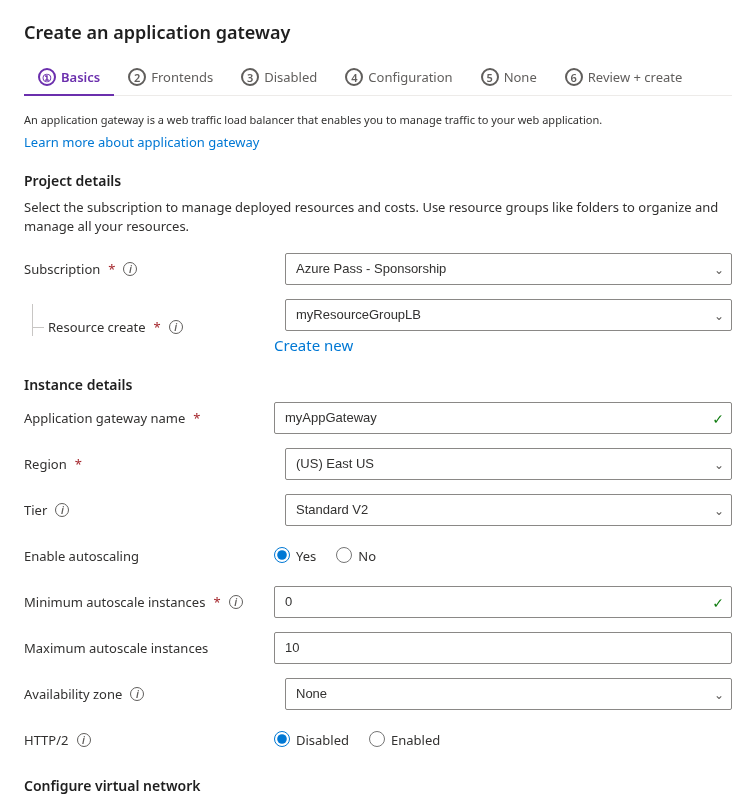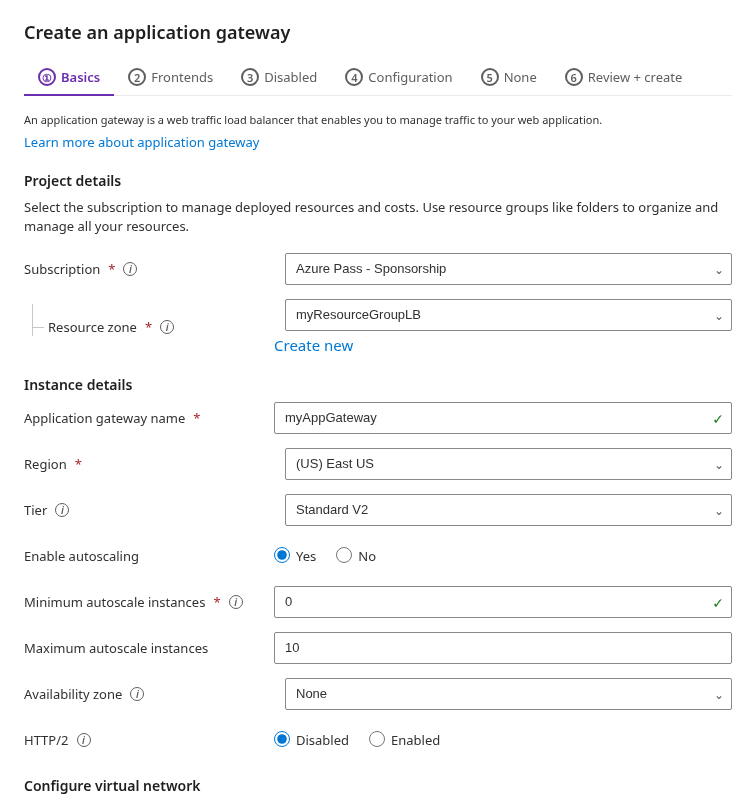--- a/index.html
+++ b/index.html
@@ -284,21 +284,21 @@
           <option>Azure Pass - Sponsorship</option>
         </select>
         <span class="select-arrow">⌄</span>
       </div>
     </div>
   </div>
 
   
   <div class="form-row">
     <div class="form-label indent">
-      <span>Resource zone</span>
+      <span>Resource create</span>
       <span class="required-star">*</span>
       <span class="info-icon">i</span>
     </div>
     <div class="form-control-with-link">
       <div class="select-wrapper">
         <select class="select-box">
           <option>myResourceGroupLB</option>
         </select>
         <span class="select-arrow">⌄</span>
       </div>

